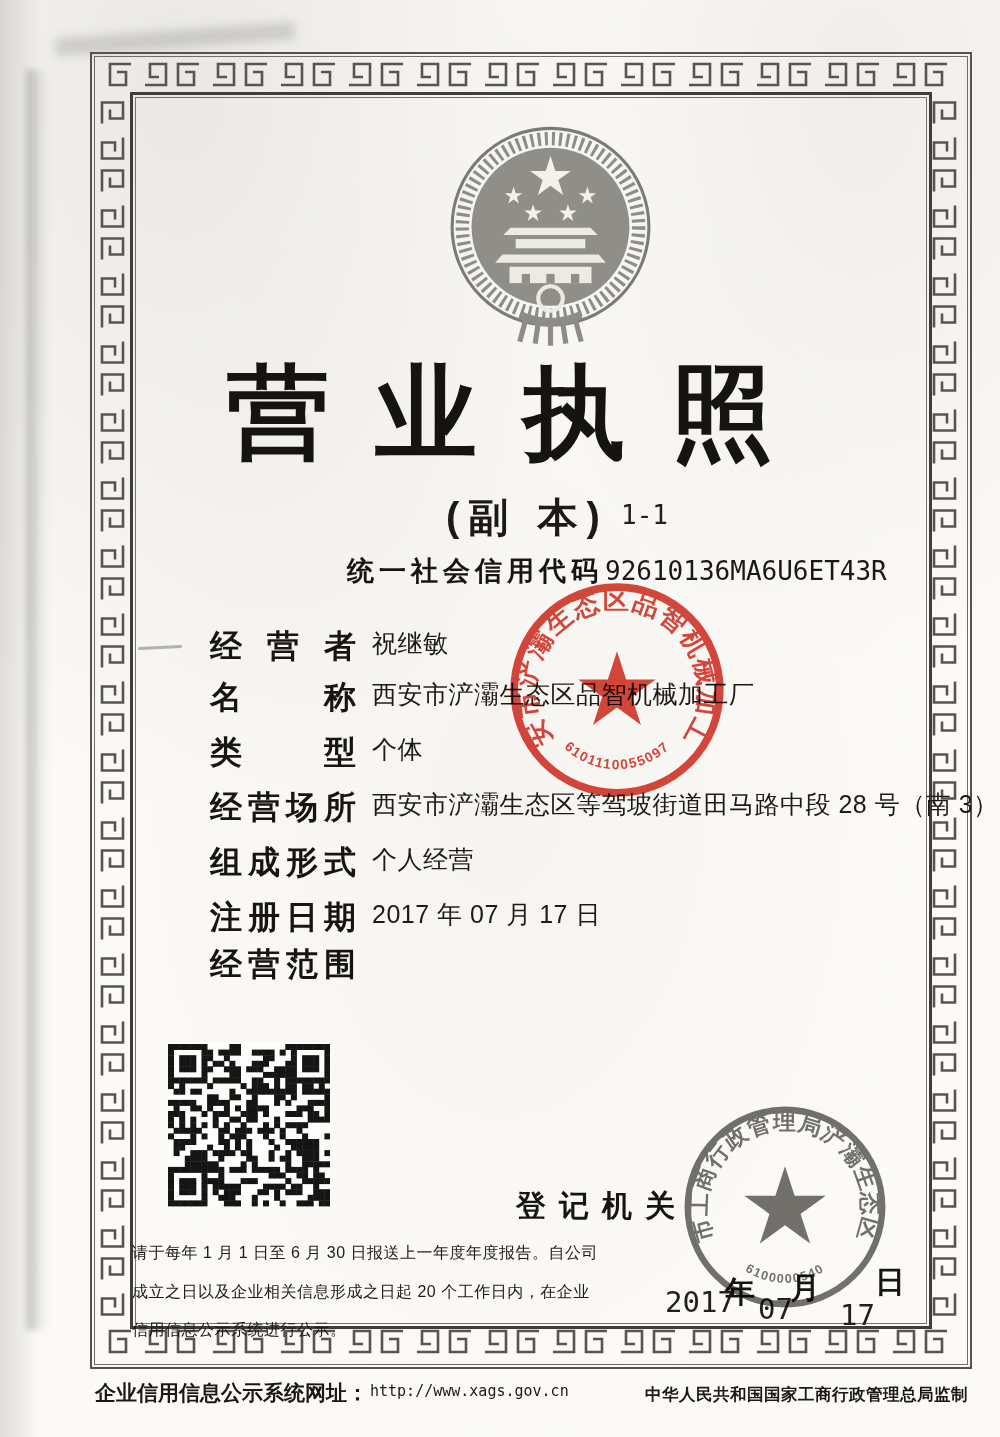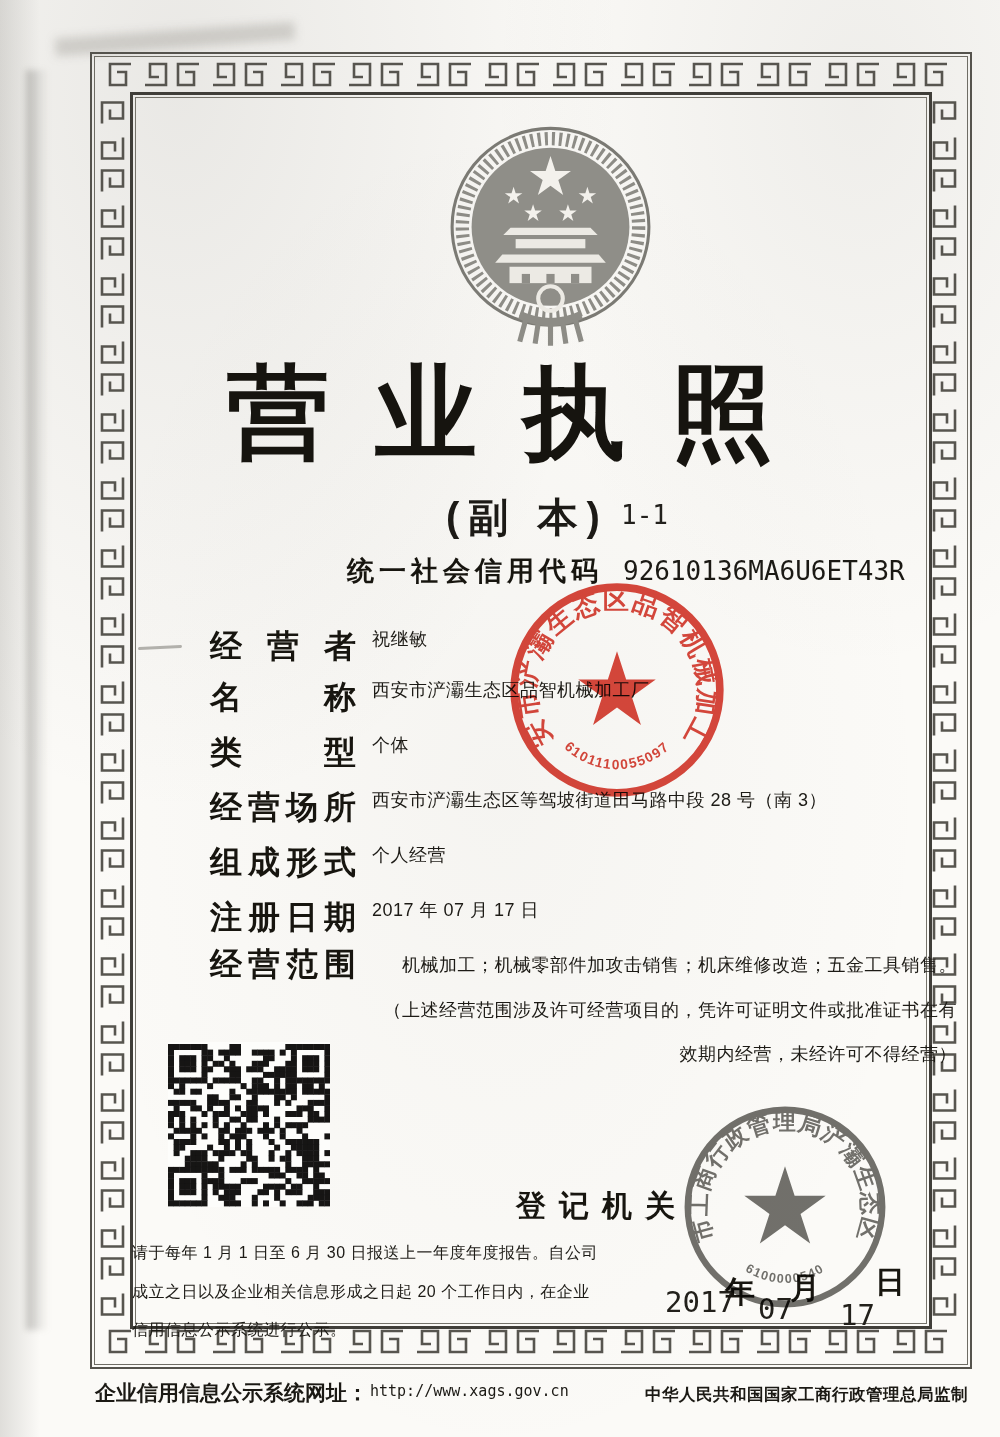--- a/index.html
+++ b/index.html
@@ -36,27 +36,27 @@
   .emblem{position:absolute;left:448px;top:122px;width:205px;height:228px;}
   .doc-title{position:absolute;left:0;top:346px;width:1000px;text-align:center;
     font-size:102px;font-weight:900;letter-spacing:46px;padding-left:46px;box-sizing:border-box;
     color:#16140f;font-family:"Liberation Sans","DejaVu Sans",sans-serif;white-space:nowrap;}
   .subtitle{position:absolute;left:446px;top:490px;font-size:40px;font-weight:bold;
     letter-spacing:9px;color:#1c1a16;white-space:nowrap;}
   .copy-number{position:absolute;left:621px;top:500px;font-size:26px;
     font-family:"DejaVu Sans Mono",monospace;color:#22201c;}
   .credit-line{position:absolute;left:347px;top:553px;white-space:nowrap;}
   .credit-label{font-size:27px;font-weight:bold;letter-spacing:5px;color:#17150f;}
-  .credit-value{font-size:26px;font-family:"DejaVu Sans Mono",monospace;color:#1b1914;margin-left:20px;}
+  .credit-value{font-size:26px;font-family:"DejaVu Sans Mono",monospace;color:#1b1914;margin-left:2px;}
   .row{position:absolute;left:210px;display:flex;align-items:flex-start;}
   .row-0{top:625px}.row-1{top:676px}.row-2{top:731px}.row-3{top:786px}
   .row-4{top:841px}.row-5{top:896px}.row-6{top:943px}
   .field-label{width:146px;margin-right:16px;font-size:32px;font-weight:bold;color:#17150f;
     text-align:justify;text-align-last:justify;flex:none;white-space:nowrap;}
-  .field-value{font-size:18px;color:#1d1b16;letter-spacing:.5px;white-space:nowrap;padding-top:2px;text-align:right;}
+  .field-value{font-size:25px;color:#1d1b16;letter-spacing:.5px;white-space:nowrap;padding-top:2px;}
   .field-value.wrap{white-space:normal;width:585px;line-height:44.5px;padding-top:0;}
   .qr{position:absolute;left:168px;top:1042px;width:162px;height:165px;background:#fdfdfb;}
   .reg-label{position:absolute;left:516px;top:1186px;font-size:30px;font-weight:bold;
     letter-spacing:13px;color:#17150f;white-space:nowrap;}
   .notice{position:absolute;left:132px;font-size:16px;color:#1d1b16;white-space:nowrap;letter-spacing:.5px;}
   .notice-0{top:1243px}.notice-1{top:1282px}.notice-2{top:1320px}
   .seal{position:absolute;mix-blend-mode:multiply;opacity:.93;z-index:5;}
   .seal-company{left:505px;top:578px;width:224px;height:224px;}
   .seal-authority{left:678px;top:1100px;width:214px;height:214px;opacity:.88;}
   .seal text{font-family:"Liberation Sans","DejaVu Sans",sans-serif;font-weight:bold;}
@@ -149,21 +149,20 @@
     <div class="row row-4">
       <div class="field-label">组成形式</div>
       <div class="field-value">个人经营</div>
     </div>
     <div class="row row-5">
       <div class="field-label">注册日期</div>
       <div class="field-value">2017 年 07 月 17 日</div>
     </div>
     <div class="row row-6">
       <div class="field-label">经营范围</div>
-      <div class="field-value wrap">机械加工；机械零部件加攻击销售；机床维修改造；五金工具销售。（上述经营范围涉及许可经营项目的，凭许可证明文件或批准证书在有效期内经营，未经许可不得经营）</div>
     </div>
 
     <svg class="qr" id="qr-svg" viewBox="0 0 162 165">
         <rect x="0.0" y="2.0" width="6" height="6" fill="#161514"></rect>
         <rect x="5.6" y="2.0" width="6" height="6" fill="#161514"></rect>
         <rect x="11.2" y="2.0" width="6" height="6" fill="#161514"></rect>
         <rect x="16.8" y="2.0" width="6" height="6" fill="#161514"></rect>
         <rect x="22.3" y="2.0" width="6" height="6" fill="#161514"></rect>
         <rect x="27.9" y="2.0" width="6" height="6" fill="#161514"></rect>
         <rect x="33.5" y="2.0" width="6" height="6" fill="#161514"></rect>

